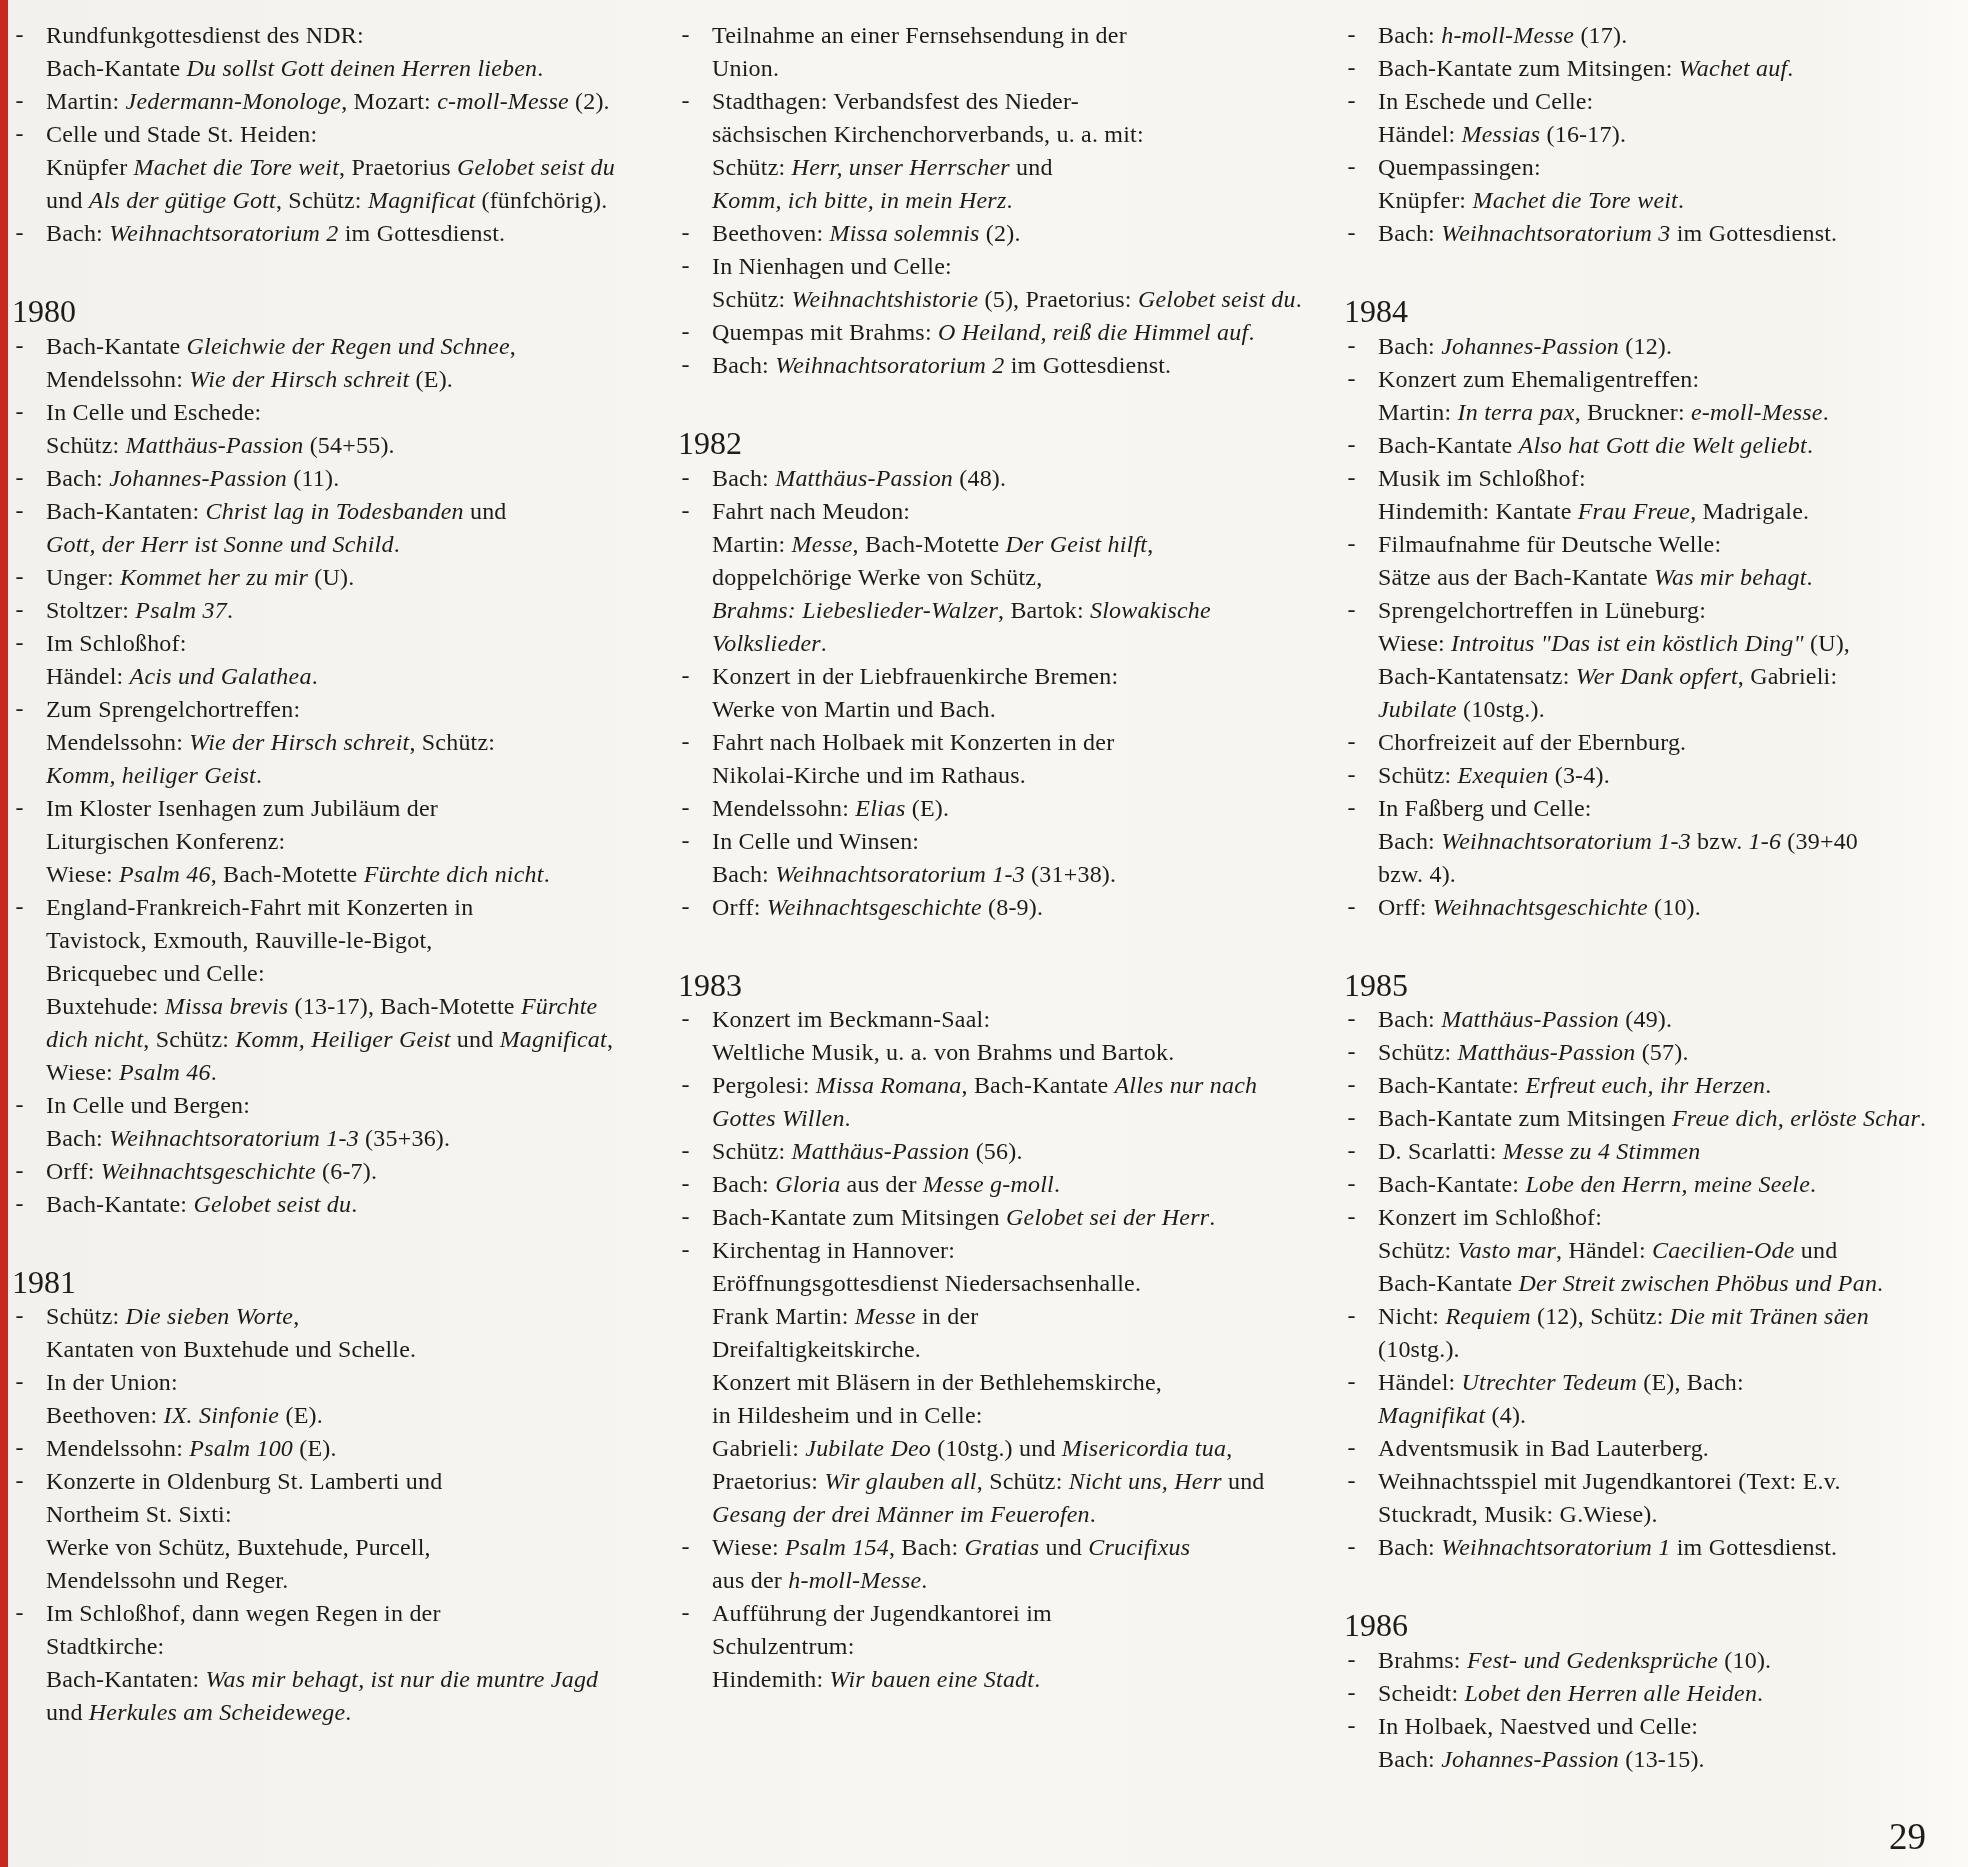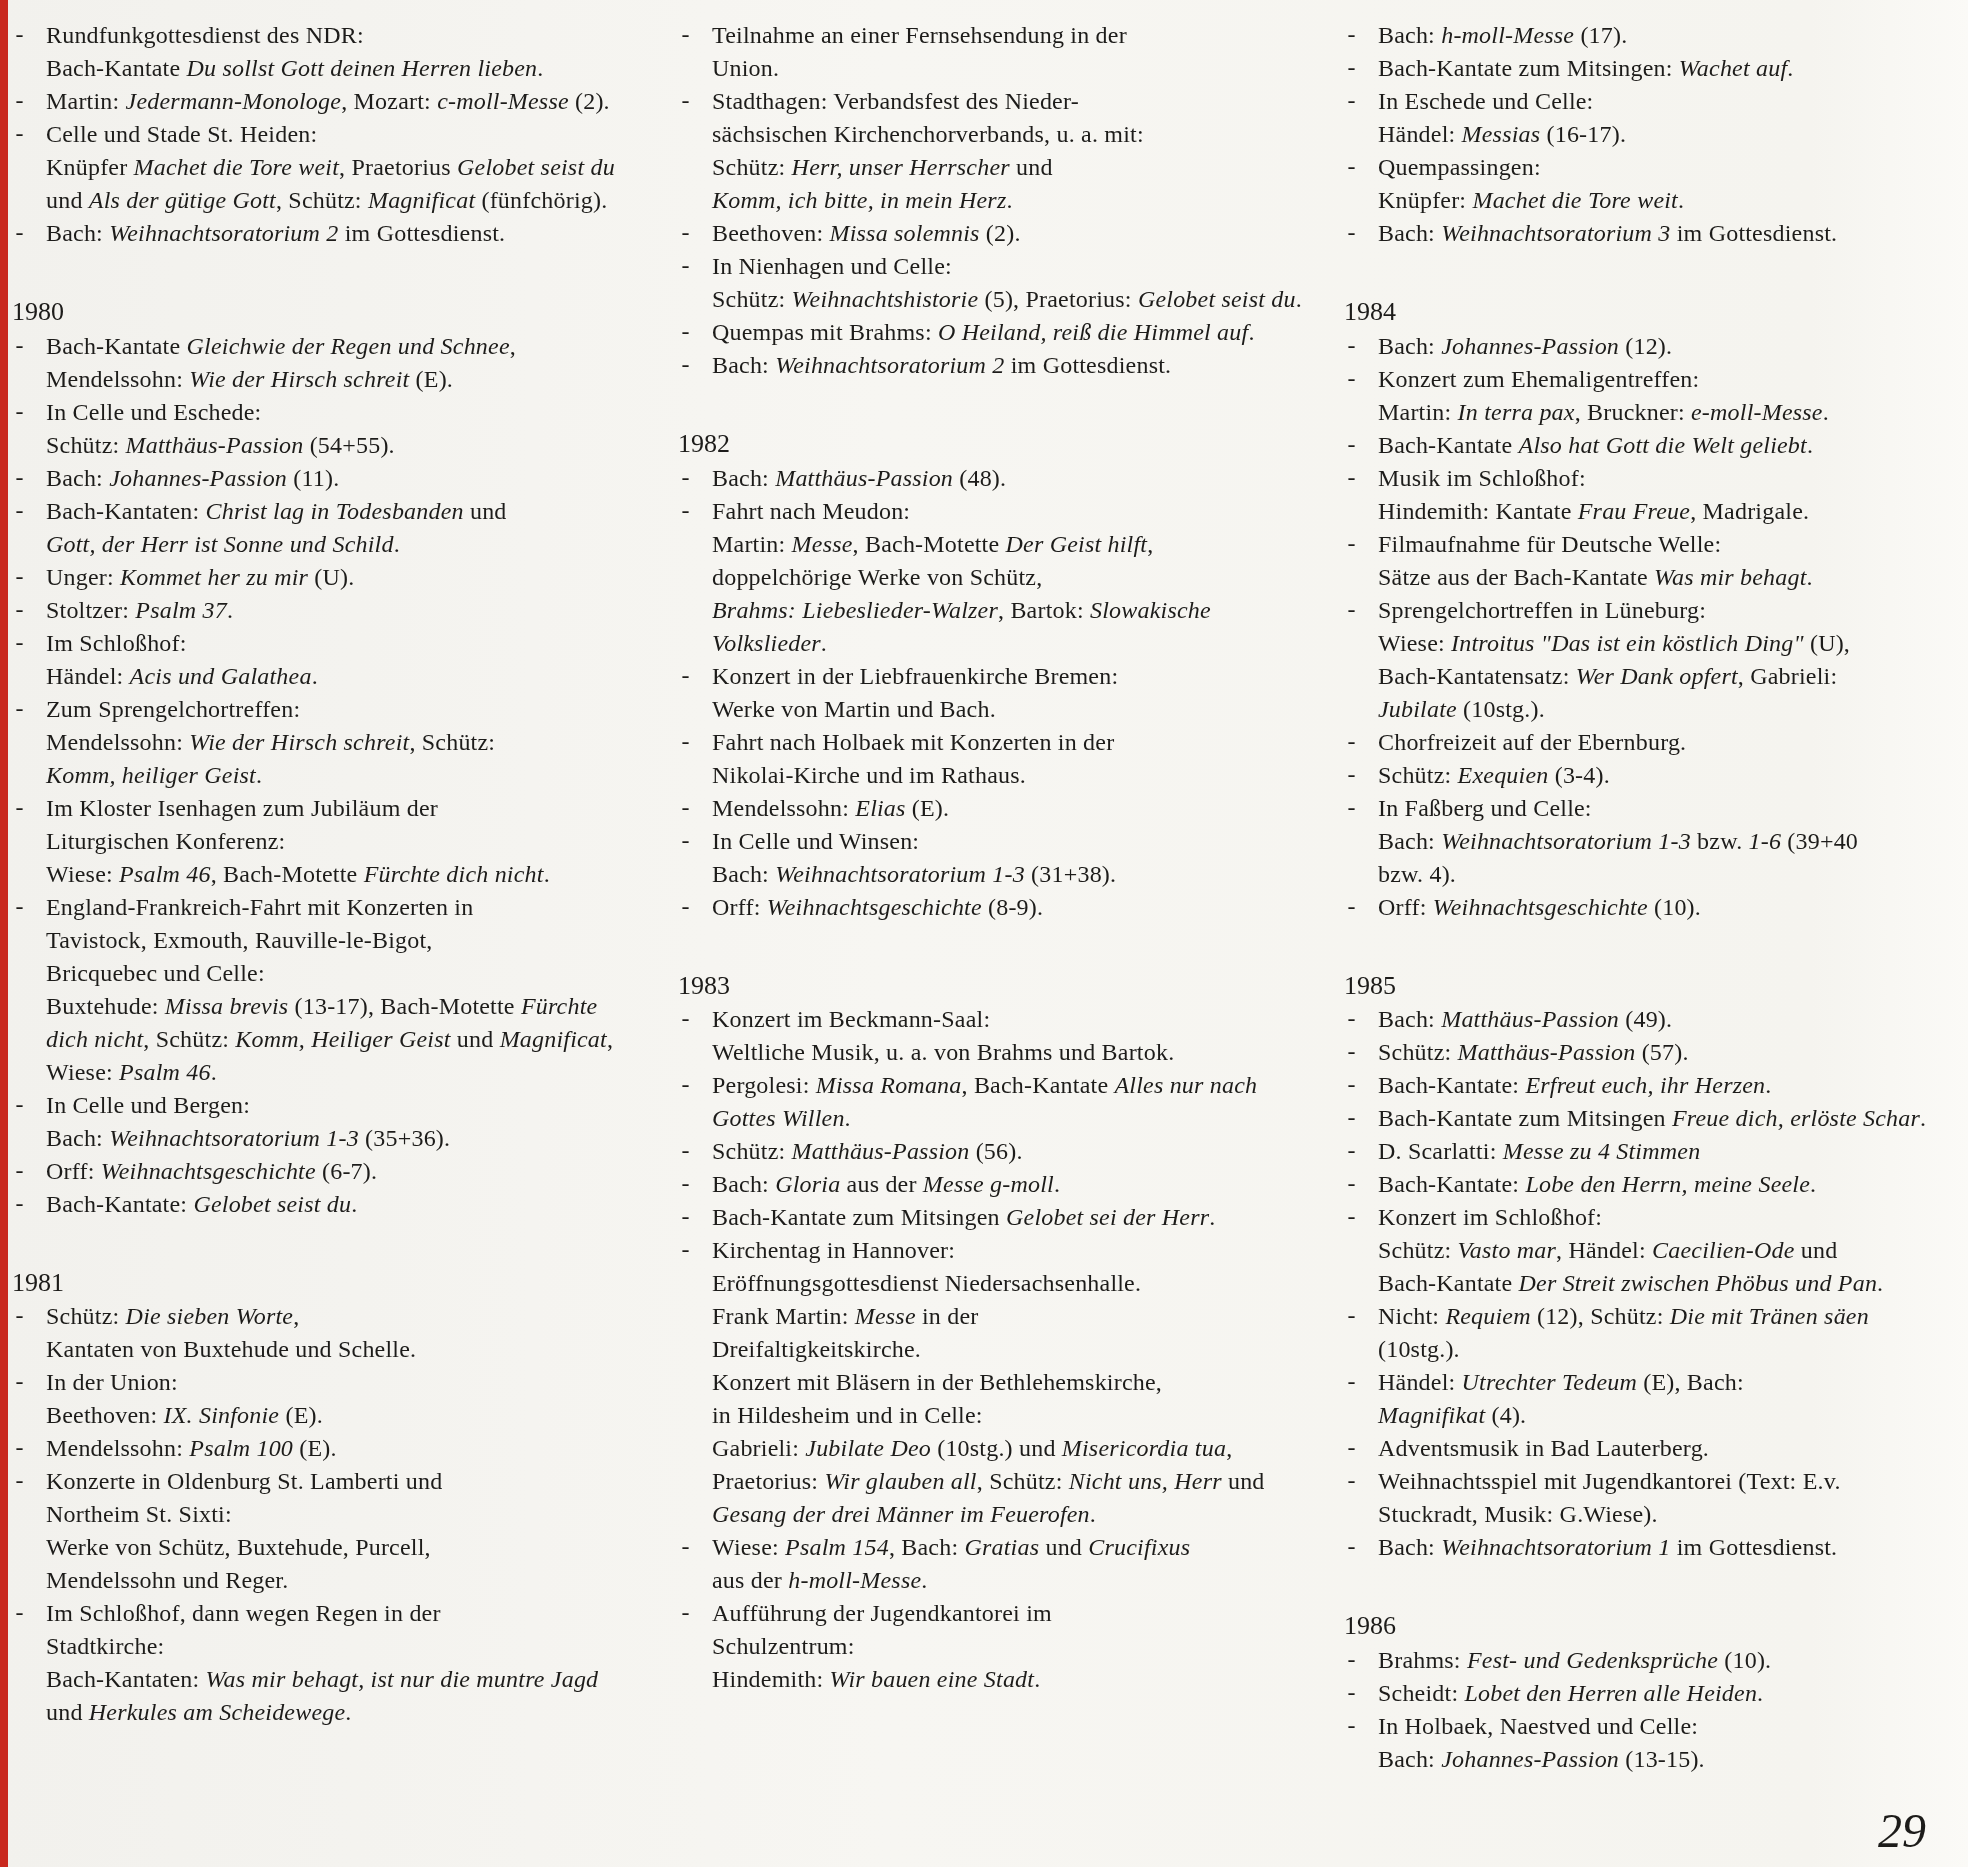--- a/index.html
+++ b/index.html
@@ -32,31 +32,30 @@
   .item {
     position: relative;
     padding-left: 34px;
     font-size: 24px;
     line-height: 33px;
     letter-spacing: 0.2px;
   }
   .dash { position: absolute; left: 3.4px; top: -0.9px; }
   .it { font-style: italic; }
   .year {
-    font-size: 26px;
+    font-size: 32px;
     line-height: 33px;
     margin-top: 45px;
     margin-bottom: 1.7px;
   }
   .pagenum {
     position: absolute;
     right: 43px; bottom: 12px;
-    font-size: 48px;
+    font-size: 37px;
     line-height: 1;
-    font-style: italic;
   }
 </style>
 </head>
 <body>
 
 <div class="page">
   <div class="edge"></div>
   <div class="columns">
     <div class="col" data-col="0">
         <div class="item"><span class="dash">-</span><span><span>Rundfunkgottesdienst des NDR:</span><br><span>Bach-Kantate </span><span class="it">Du sollst Gott deinen Herren lieben</span><span>.</span></span></div>

